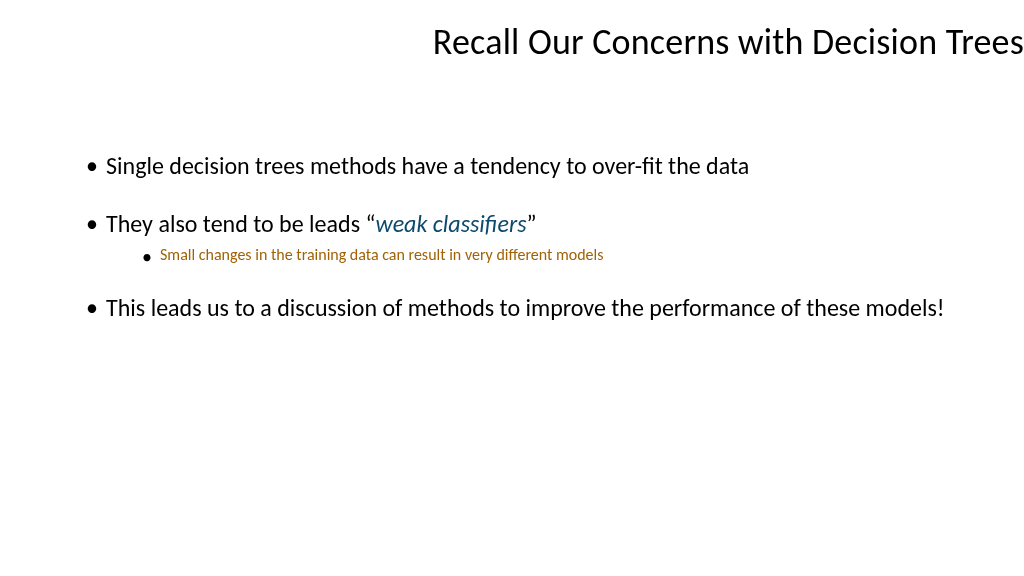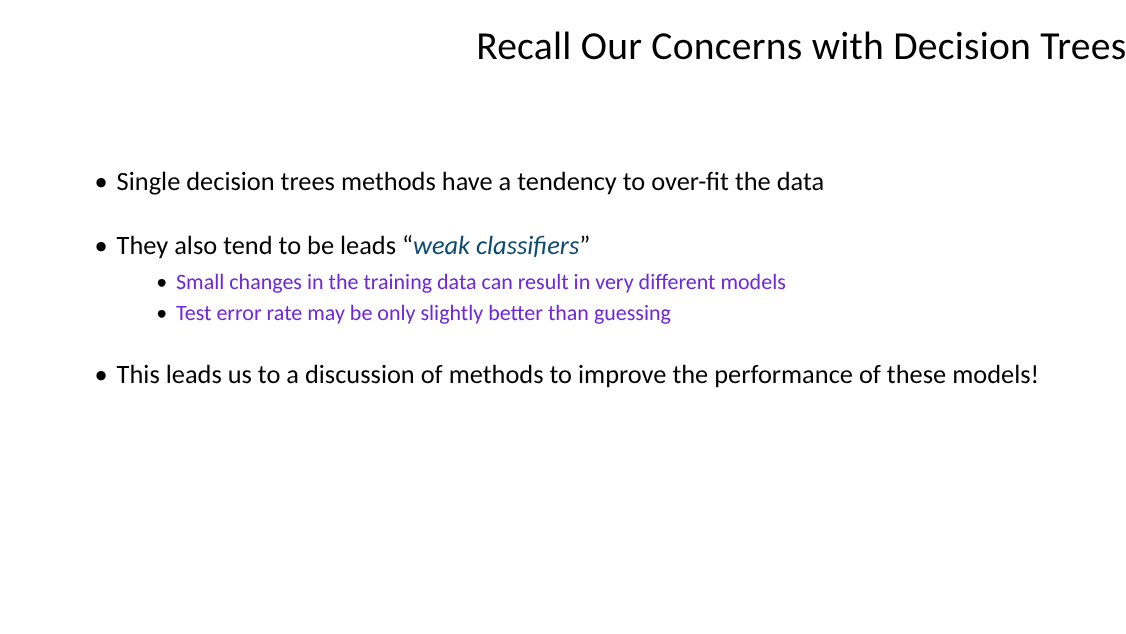--- a/index.html
+++ b/index.html
@@ -58,24 +58,24 @@
     color: #000;
   }
   ul.level2 {
     list-style: none;
     margin: 6px 0 0 0;
     padding: 0 0 0 36px;
   }
   ul.level2 > li {
     position: relative;
     padding-left: 18px;
-    font-size: 20px;
+    font-size: 16px;
     line-height: 1.22;
     margin-bottom: 4px;
-    color: #6d28d9;
+    color: #a16207;
   }
   ul.level2 > li::before {
     content: "•";
     position: absolute;
     left: 0;
     top: 0;
     font-size: 20px;
     color: #000;
   }
   .emph {
@@ -96,23 +96,20 @@
       <li>
         <span>Single decision trees methods have a tendency to over-fit the data</span>
       </li>
 
       <li>
         <span>They also tend to be leads “</span><span class="emph">weak classifiers</span><span>”</span>
         <ul class="level2">
           <li>
             <span>Small changes in the training data can result in very different models</span>
           </li>
-          <li>
-            <span>Test error rate may be only slightly better than guessing</span>
-          </li>
         </ul>
       </li>
 
 
       <li>
         <span>This leads us to a discussion of methods to improve the performance of these models!</span>
       </li>
 
     </ul>
   </div>

